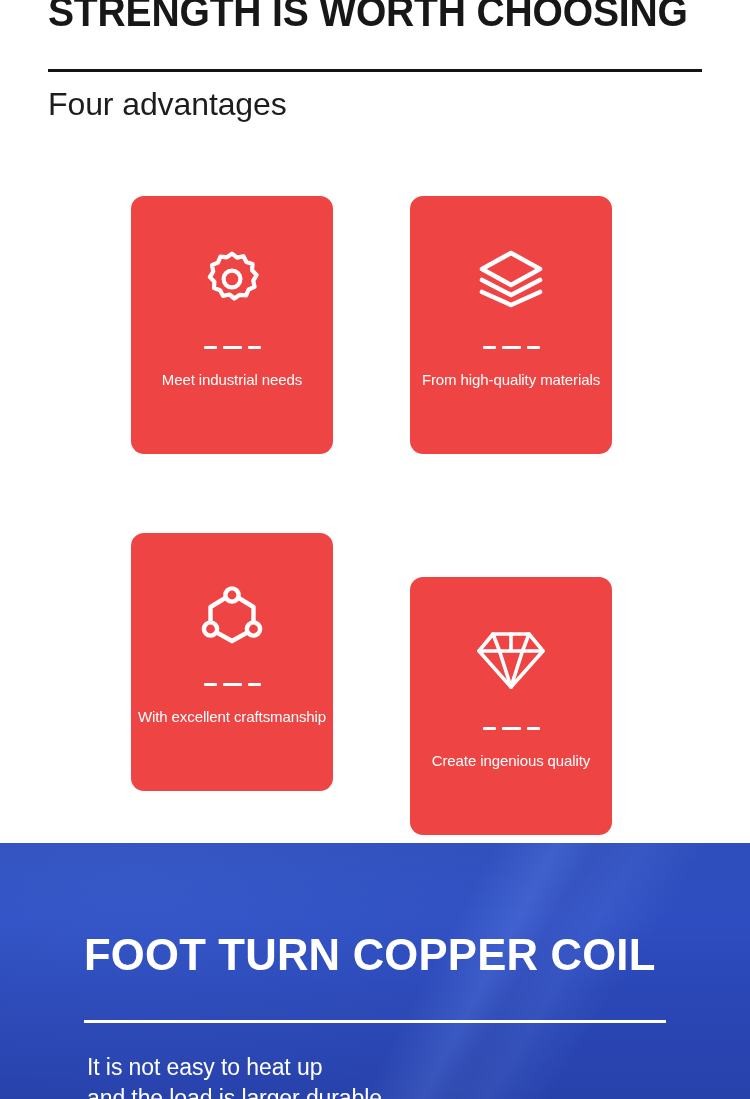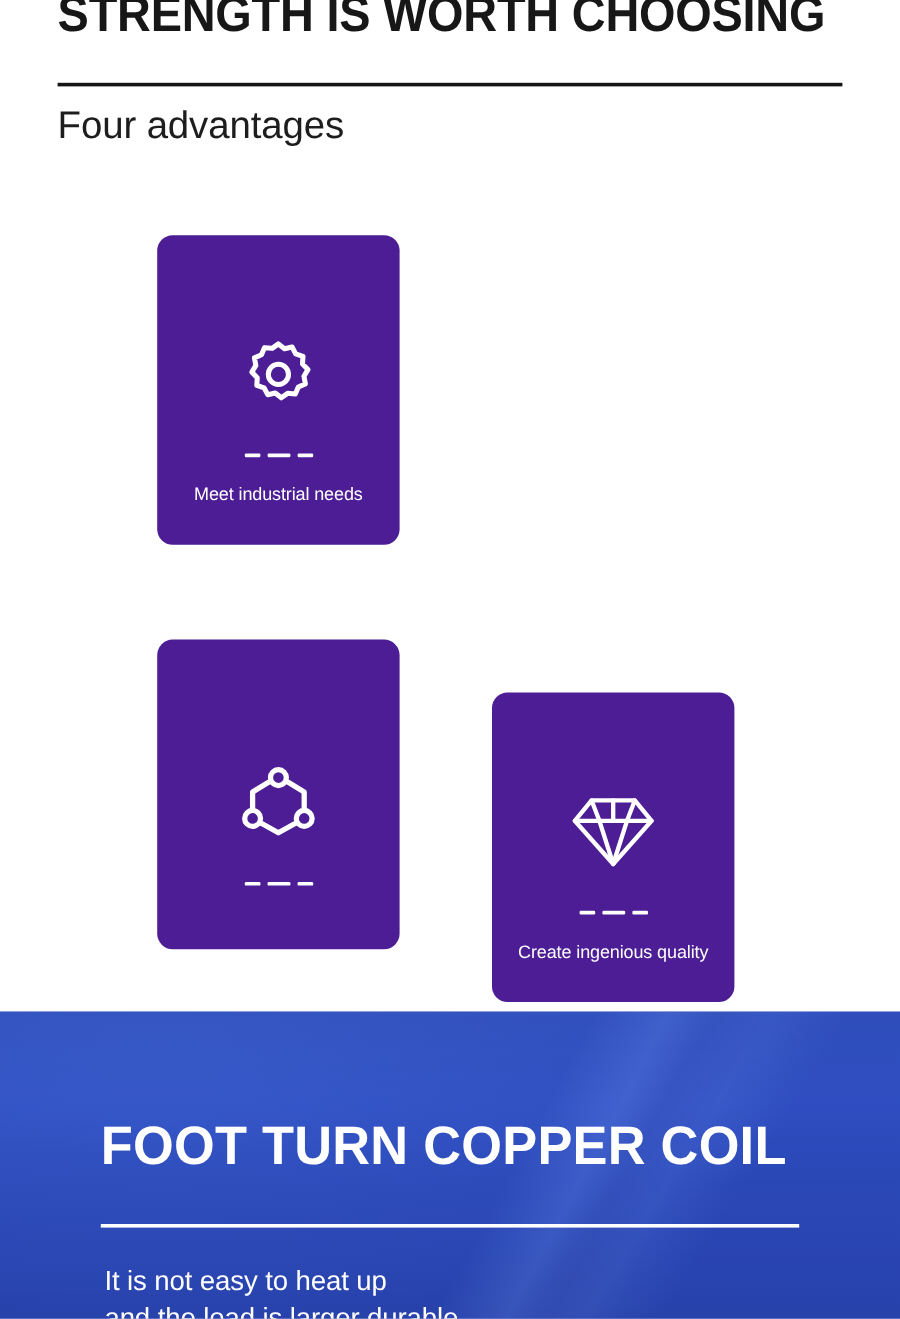--- a/index.html
+++ b/index.html
@@ -50,26 +50,25 @@
     letter-spacing:-0.1px;
   }
 
   
   .cards { position:absolute; left:0; top:0; width:750px; height:843px; }
 
   .card {
     position:absolute;
     width:202px;
     height:258px;
-    background:#4c1d95;
+    background:#ef4444;
     border-radius:13px;
     display:flex;
     flex-direction:column;
     align-items:center;
-    justify-content:center;
   }
   .card.c0 { left:131px; top:196px; }
   .card.c1 { left:410px; top:196px; }
   .card.c2 { left:131px; top:533px; }
   .card.c3 { left:410px; top:533px;margin-top:44px; }
 
   .card-icon {
     margin-top:47px;
     width:72px;
     height:72px;
@@ -185,37 +184,53 @@
           </svg>
         </div>
         <div class="dash-row">
           <i class="s"></i>
             <i class="m"></i>
             <i class="s"></i>
         </div>
         <div class="card-label">Meet industrial needs</div>
       </div>
 
+      <div class="card c1">
+        <div class="card-icon">
+          <svg width="66" height="58" viewBox="0 0 66 58" fill="none" stroke="#ffffff" stroke-width="4.6" stroke-linejoin="round" stroke-linecap="round">
+            <path d="M33 3 L62 19 L33 35 L4 19 Z"></path>
+            <path d="M4 30 L33 45 L62 30"></path>
+            <path d="M4 42 L33 55 L62 42"></path>
+          </svg>
+        </div>
+        <div class="dash-row">
+          <i class="s"></i>
+            <i class="m"></i>
+            <i class="s"></i>
+        </div>
+        <div class="card-label">From high-quality materials</div>
+      </div>
 
       <div class="card c2">
         <div class="card-icon">
           <svg width="62" height="60" viewBox="0 0 62 60" fill="none" stroke="#ffffff" stroke-width="4.4" stroke-linejoin="round" stroke-linecap="round">
             <path d="M23.5 12.5 L9.5 21 L9.5 36"></path>
             <path d="M38.5 12.5 L52.5 21 L52.5 36"></path>
             <path d="M17.5 47.5 L31 55 L44.5 47.5"></path>
             <circle cx="31" cy="9" r="6.6"></circle>
             <circle cx="9.5" cy="43" r="6.6"></circle>
             <circle cx="52.5" cy="43" r="6.6"></circle>
           </svg>
         </div>
         <div class="dash-row">
           <i class="s"></i>
             <i class="m"></i>
             <i class="s"></i>
         </div>
+        <div class="card-label">With excellent craftsmanship</div>
       </div>
 
       <div class="card c3">
         <div class="card-icon">
           <svg width="70" height="62" viewBox="0 0 70 62" fill="none" stroke="#ffffff" stroke-width="3.6" stroke-linejoin="round" stroke-linecap="round">
             <path d="M17 5 L53 5 L67 22 L35 58 L3 22 Z"></path>
             <path d="M3 22 L67 22"></path>
             <path d="M17 5 L23.5 22 L35 58"></path>
             <path d="M53 5 L46.5 22 L35 58"></path>
             <path d="M35 5 L35 22"></path>

